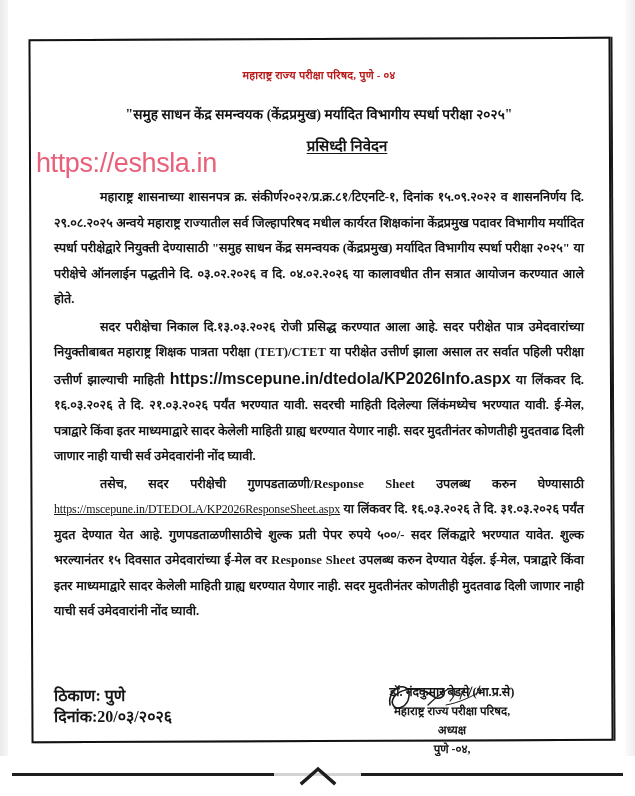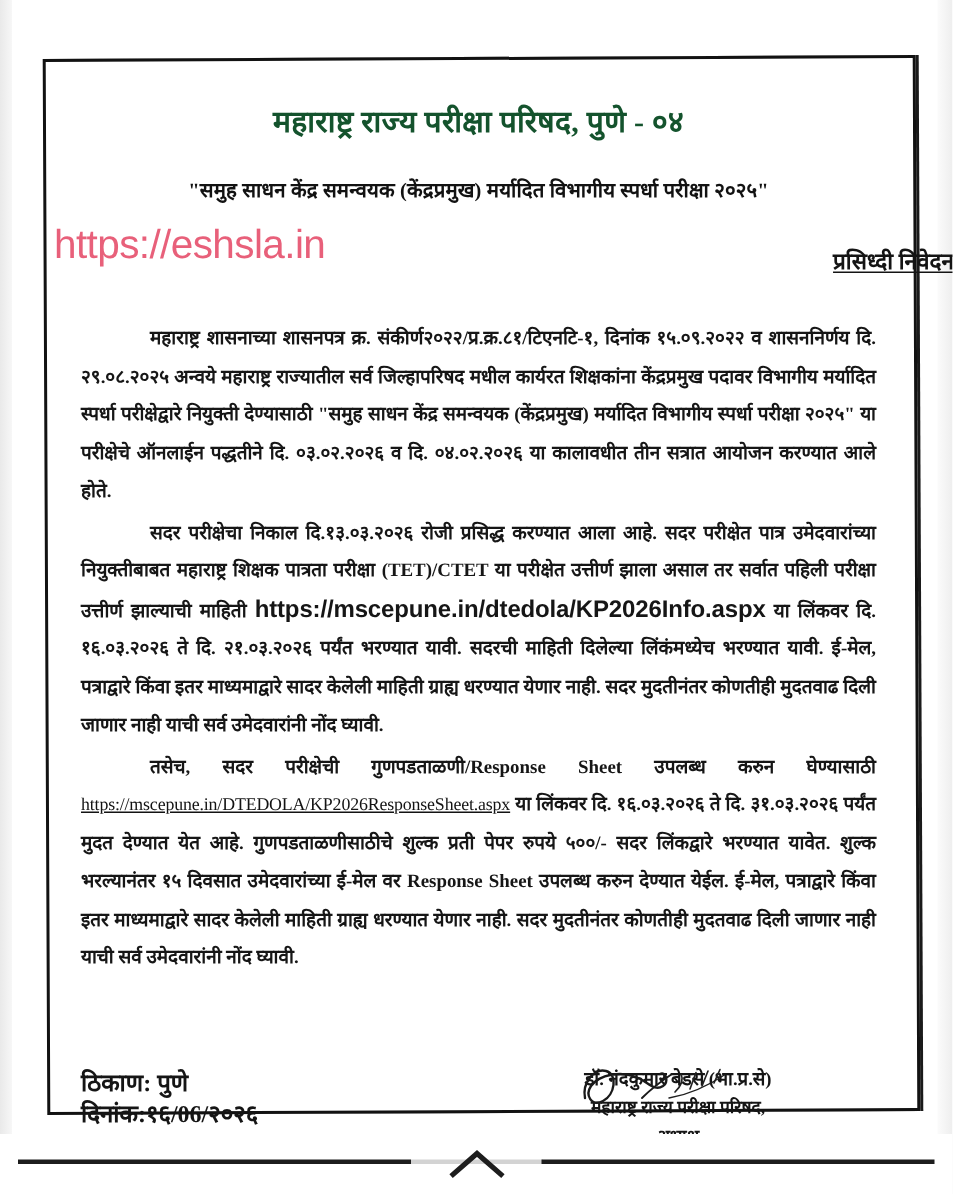--- a/index.html
+++ b/index.html
@@ -57,37 +57,37 @@
     top: 38px;
     width: 578px;
     height: 700px;
     padding: 0;
     box-sizing: border-box;
   }
 
   
   .title-line {
     text-align: center;
-    font-size: 20px;
-    font-weight: bold;
-    color: #14532d;
+    font-size: 11px;
+    font-weight: bold;
+    color: #b91c1c;
     letter-spacing: 0.2px;
     margin-top: 29px;
   }
   .subtitle-line {
     text-align: center;
     font-size: 13.6px;
     font-weight: bold;
     color: #121212;
     margin-top: 22px;
     letter-spacing: 0.1px;
   }
   .notice-heading-row {
-    margin-top: 28px;
-    text-align: right;
+    margin-top: 12px;
+    text-align: center;
     position: relative;
     height: 26px;
   }
   .notice-heading {
     display: inline-block;
     font-size: 15px;
     font-weight: bold;
     color: #141414;
     text-decoration: underline;
     text-underline-offset: 2px;
@@ -236,21 +236,21 @@
       <p class="para indent"><span>सदर परीक्षेचा निकाल दि.१३.०३.२०२६ रोजी प्रसिद्ध करण्यात आला आहे. सदर परीक्षेत पात्र उमेदवारांच्या नियुक्तीबाबत महाराष्ट्र शिक्षक पात्रता परीक्षा (TET)/CTET  या परीक्षेत उत्तीर्ण झाला असाल तर सर्वात पहिली परीक्षा उत्तीर्ण झाल्याची माहिती </span><span class="link-plain">https://mscepune.in/dtedola/KP2026Info.aspx</span><span> या लिंकवर दि. १६.०३.२०२६ ते दि. २१.०३.२०२६ पर्यंत  भरण्यात यावी. सदरची माहिती दिलेल्या लिंकंमध्येच भरण्यात यावी.  ई-मेल, पत्राद्वारे किंवा इतर माध्यमाद्वारे सादर केलेली माहिती ग्राह्य धरण्यात येणार नाही. सदर मुदतीनंतर  कोणतीही मुदतवाढ दिली जाणार नाही याची सर्व उमेदवारांनी नोंद घ्यावी.</span></p>
 
       <p class="para indent"><span>तसेच, सदर परीक्षेची गुणपडताळणी/Response Sheet उपलब्ध करुन घेण्यासाठी </span><span class="link-underline">https://mscepune.in/DTEDOLA/KP2026ResponseSheet.aspx</span><span> या लिंकवर दि. १६.०३.२०२६ ते दि. ३१.०३.२०२६ पर्यंत मुदत देण्यात येत आहे. गुणपडताळणीसाठीचे शुल्क प्रती पेपर रुपये ५००/- सदर लिंकद्वारे भरण्यात यावेत. शुल्क भरल्यानंतर १५ दिवसात उमेदवारांच्या ई-मेल वर Response Sheet उपलब्ध करुन देण्यात येईल. ई-मेल, पत्राद्वारे किंवा इतर माध्यमाद्वारे सादर केलेली माहिती ग्राह्य धरण्यात येणार नाही. सदर मुदतीनंतर कोणतीही मुदतवाढ दिली जाणार नाही याची सर्व उमेदवारांनी नोंद घ्यावी.</span></p>
 
     </div>
 
     <div class="sign-area">
 
       <div class="sign-left">
         <div>ठिकाण: पुणे</div>
-        <div>दिनांक:१६/06/२०२६</div>
+        <div>दिनांक:20/०३/२०२६</div>
       </div>
 
       <div class="sign-right">
         <svg class="signature-scribble" viewBox="0 0 120 46">
           <path d="M6,30 C4,20 12,10 20,12 C28,14 26,28 18,32 C10,36 6,28 10,22 C16,14 30,12 40,16 C48,19 52,26 58,22 C62,19 60,12 56,14" fill="none" stroke="#1a1a1a" stroke-width="1.6" stroke-linecap="round"></path>
           <path d="M44,30 C50,24 58,18 64,14" fill="none" stroke="#1a1a1a" stroke-width="1.3" stroke-linecap="round"></path>
           <path d="M66,26 C70,22 72,18 70,14 M76,24 L80,13 M84,22 L88,12 M92,20 L96,11" fill="none" stroke="#222222" stroke-width="1.1" stroke-linecap="round"></path>
           <path d="M62,30 C74,28 88,22 100,14" fill="none" stroke="#1f1f1f" stroke-width="1" stroke-linecap="round"></path>
         </svg>
         <div>डॉ. नंदकुमार बेडसे (भा.प्र.से)</div>

